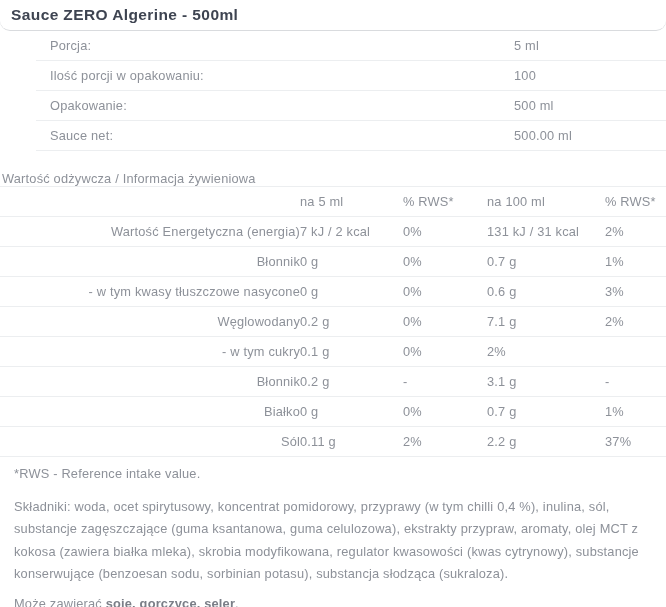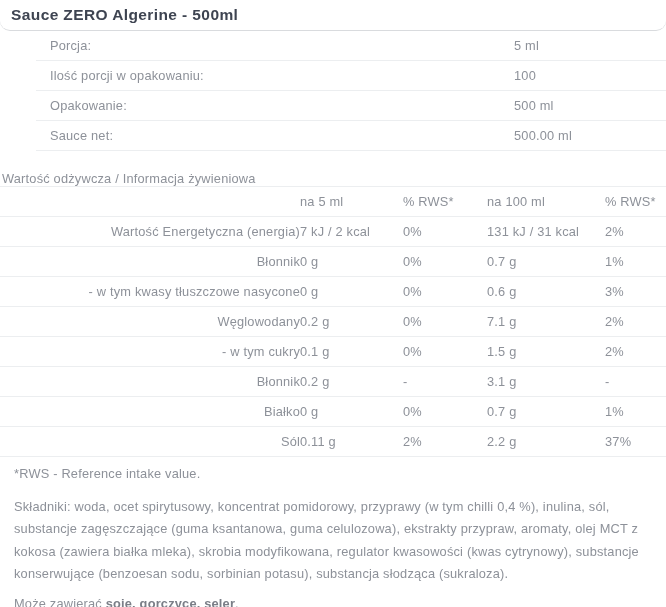--- a/index.html
+++ b/index.html
@@ -128,21 +128,20 @@
       <div>0.2 g</div>
       <div>0%</div>
       <div>7.1 g</div>
       <div>2%</div>
     </div>
 
     <div class="nrow">
       <div class="c0">- w tym cukry</div>
       <div>0.1 g</div>
       <div>0%</div>
-      <div>1.5 g</div>
       <div>2%</div>
     </div>
 
     <div class="nrow">
       <div class="c0">Błonnik</div>
       <div>0.2 g</div>
       <div>-</div>
       <div>3.1 g</div>
       <div>-</div>
     </div>

